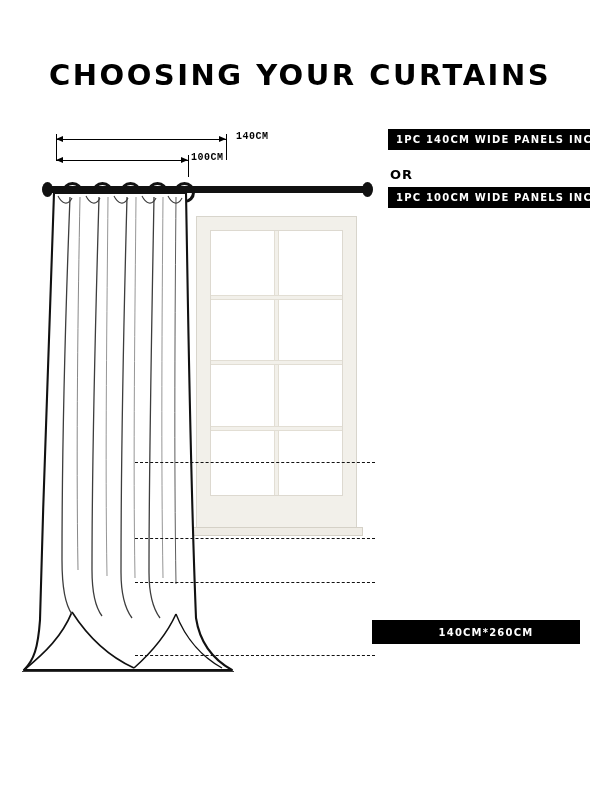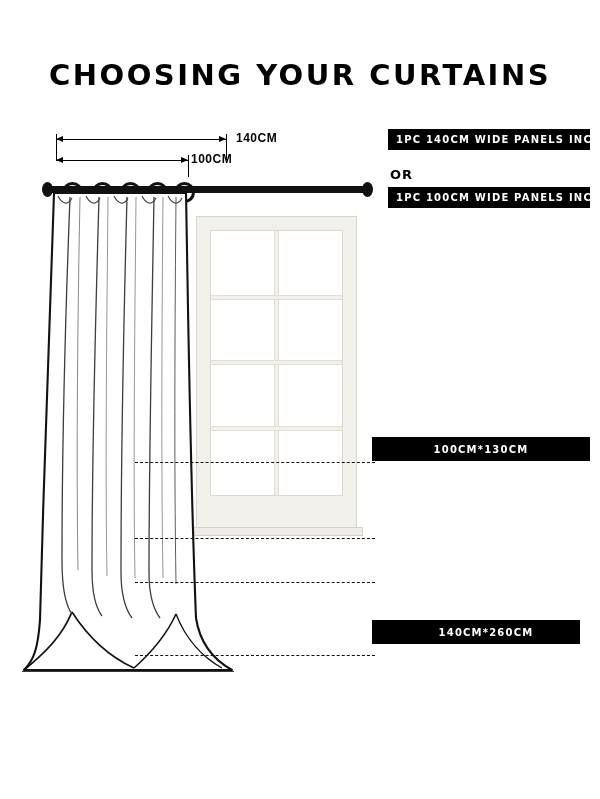--- a/index.html
+++ b/index.html
@@ -40,23 +40,23 @@
     height: 1px;
     background: #000;
   }
   .dim-tick {
     position: absolute;
     width: 1px;
     background: #000;
   }
   .dim-label {
     position: absolute;
-    font-family: Liberation Sans, sans-serif;
-    font-weight: bold;
-    font-size: 12px;
+    font-family: Liberation Mono, monospace;
+    font-weight: bold;
+    font-size: 10px;
     color: #000;
     letter-spacing: 0.5px;
     white-space: nowrap;
   }
   .arrow-head {
     position: absolute;
     width: 0;
     height: 0;
     border-top: 3.5px solid transparent;
     border-bottom: 3.5px solid transparent;
@@ -256,21 +256,20 @@
     <path d="M176,197 C175,310 174,462 176,584" fill="none" stroke="#5d5d5d" stroke-width="1.0"></path>
 
     <path d="M58,196 C62,204 68,206 72,198" fill="none" stroke="#3d3d3d" stroke-width="1.1"></path>
     <path d="M86,196 C90,204 96,206 100,198" fill="none" stroke="#3d3d3d" stroke-width="1.1"></path>
     <path d="M114,196 C118,204 124,206 128,198" fill="none" stroke="#3d3d3d" stroke-width="1.1"></path>
     <path d="M142,196 C146,204 152,206 156,198" fill="none" stroke="#3d3d3d" stroke-width="1.1"></path>
     <path d="M168,196 C172,204 178,206 182,198" fill="none" stroke="#3d3d3d" stroke-width="1.1"></path>
   </svg>
 
   <div class="guide" style="left:135px; top:462px; width:240px;"></div>
-  <div class="tag center" style="left:372px; top:437px; width:218px; height:24px;">100CM*130CM</div>
 
   <div class="guide" style="left:135px; top:538px; width:240px;"></div>
 
   <div class="guide" style="left:135px; top:582px; width:240px;"></div>
 
   <div class="guide" style="left:135px; top:655px; width:240px;"></div>
   <div class="tag center" style="left:372px; top:620px; width:208px; height:24px;padding-left:20px;">140CM*260CM</div>
 
   <div class="floor-line"></div>
 

